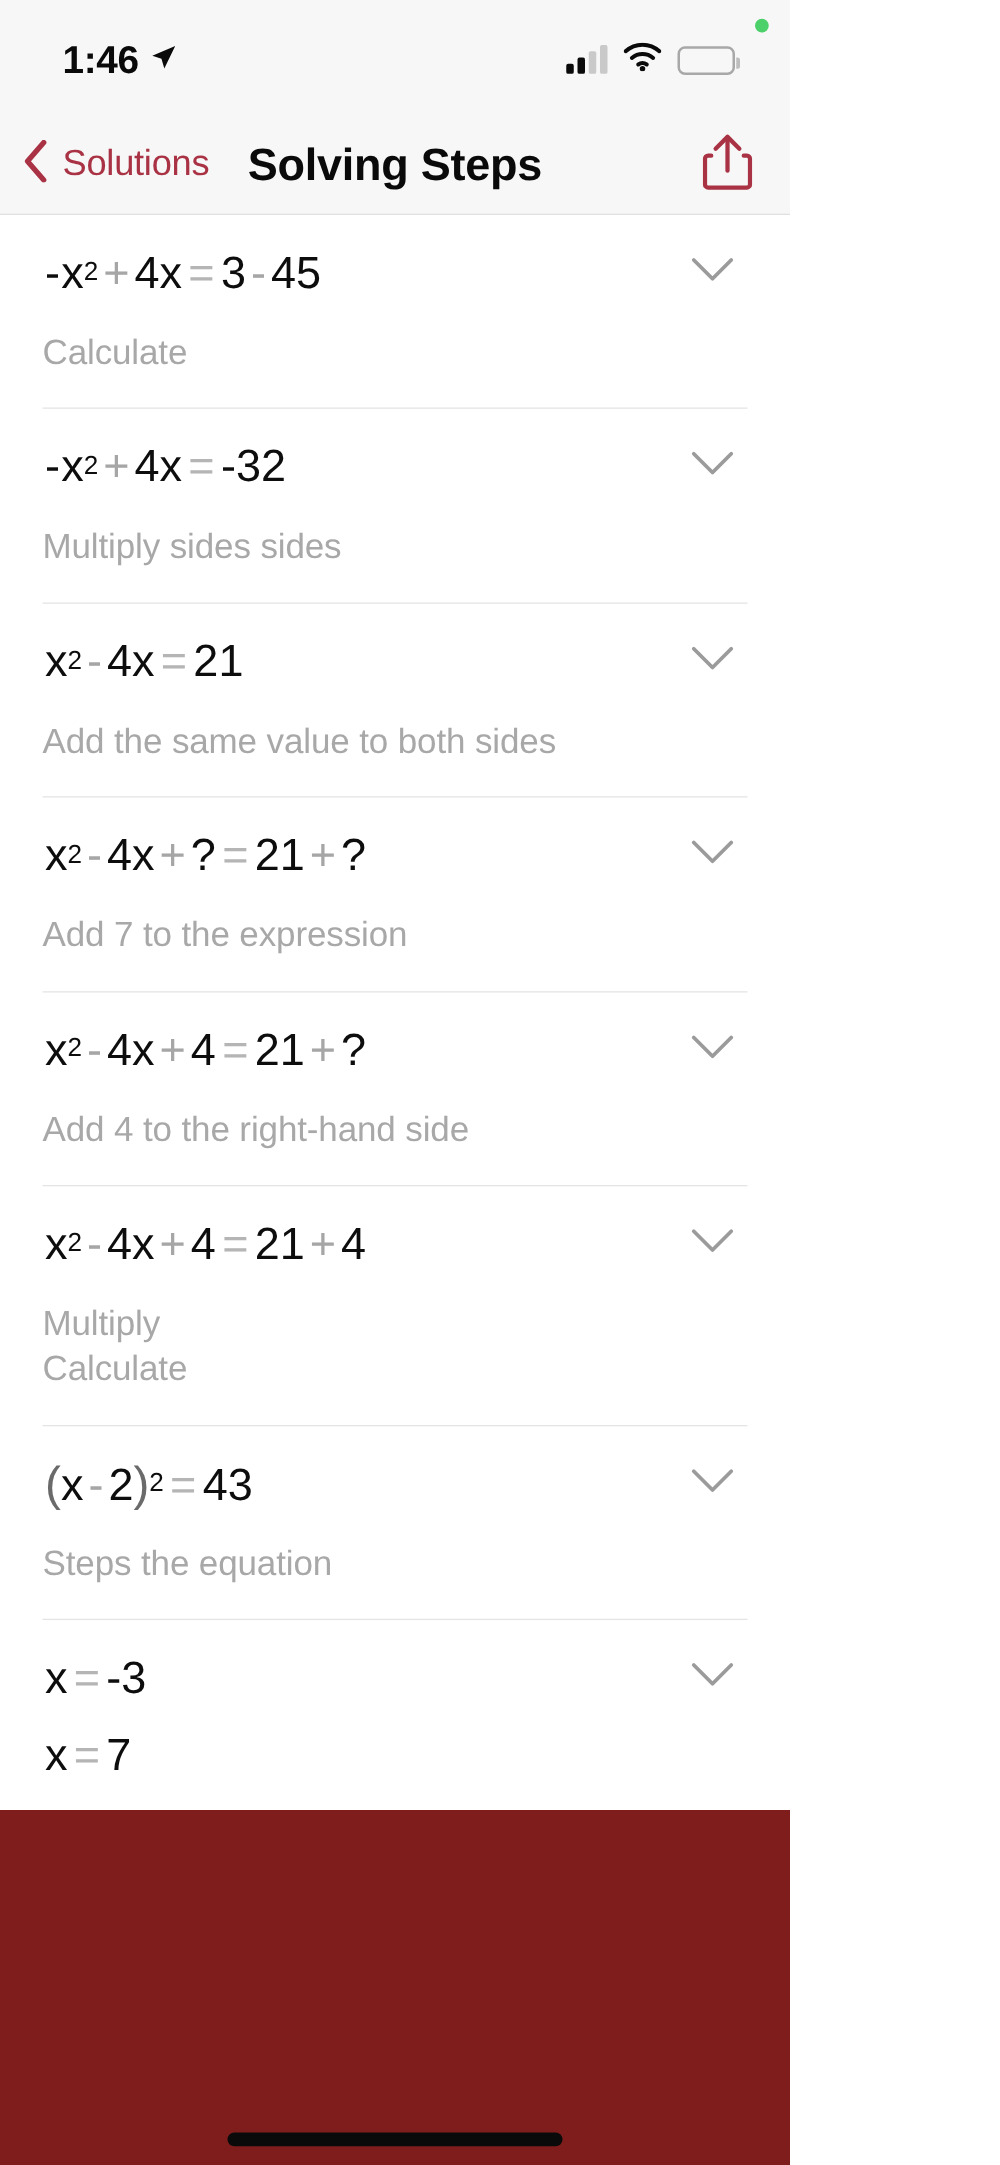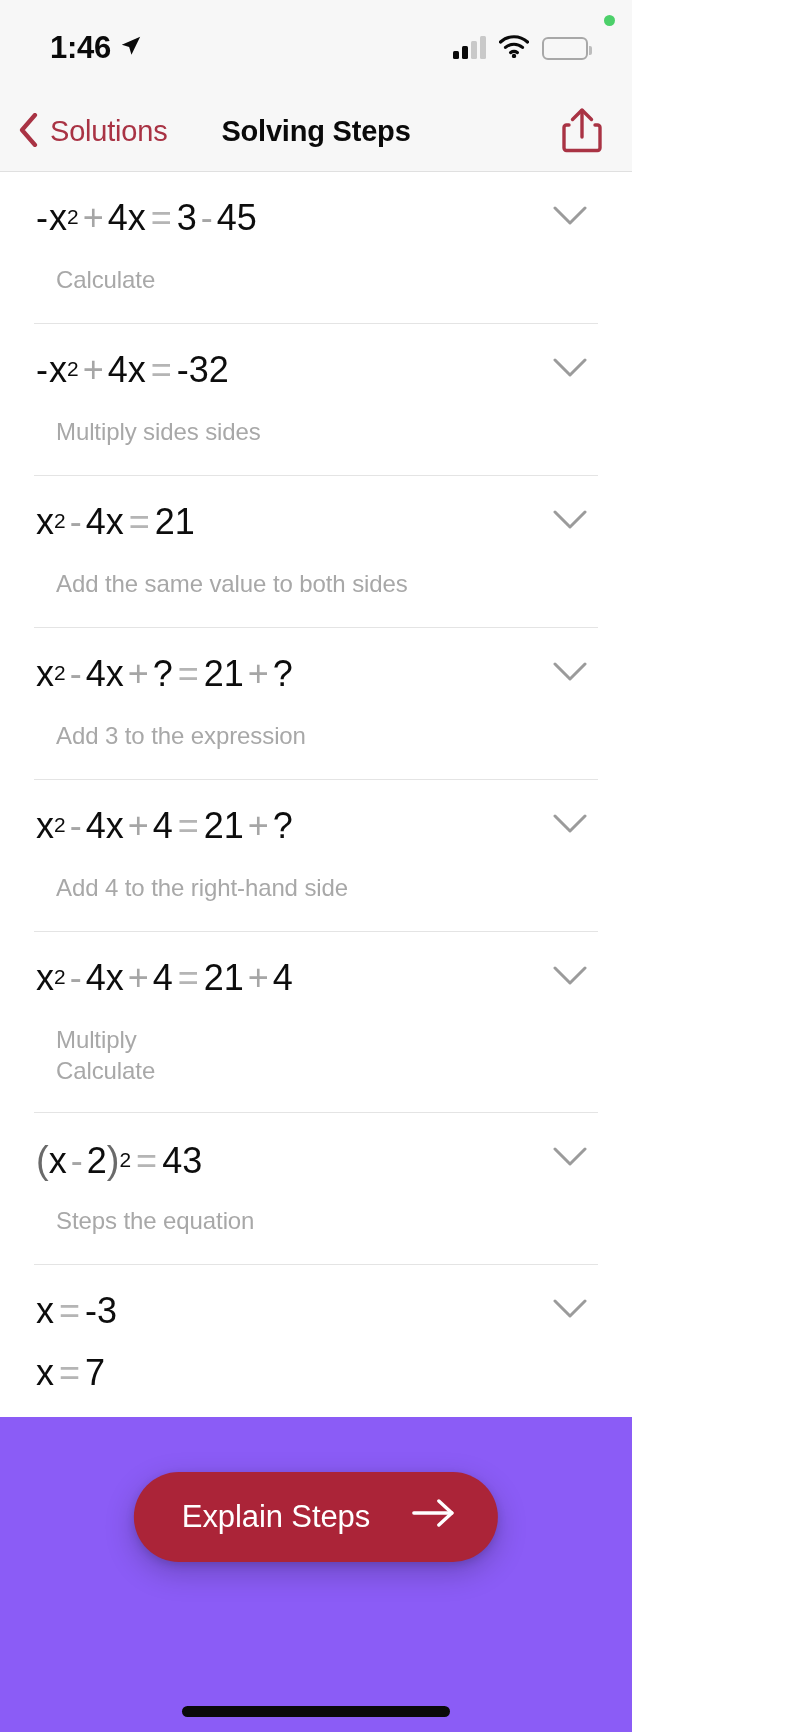--- a/index.html
+++ b/index.html
@@ -9,21 +9,21 @@
     height: 1732px;
     background: #ffffff;
     font-family: "Liberation Sans", sans-serif;
     -webkit-font-smoothing: antialiased;
   }
 
   #phone {
     position: relative;
     width: 632px;
     height: 1732px;
-    background: #8b5cf6;
+    background: #7f1d1d;
     overflow: hidden;
   }
 
   
   .statusbar {
     position: relative;
     height: 92px;
     background: #f7f7f7;
     display: flex;
     align-items: center;
@@ -108,21 +108,21 @@
   }
   .nav-back-label {
     font-size: 29px;
     color: #a93344;
     letter-spacing: -0.2px;
   }
   .nav-title {
     position: absolute;
     left: 0; right: 0;
     text-align: center;
-    font-size: 29px;
+    font-size: 36px;
     font-weight: 700;
     color: #0a0a0a;
     letter-spacing: -0.2px;
     pointer-events: none;
   }
   .nav-share {
     position: absolute;
     right: 30px;
     top: 50%;
     transform: translateY(-50%);
@@ -189,26 +189,25 @@
     position: relative;
     top: -0.30em;
   }
   .eq .paren {
     font-size: 1.06em;
     color: #6a6a6a;
     font-weight: 300;
   }
 
   .desc {
-    font-size: 24px;
+    font-size: 28px;
     color: #a8a8a8;
     line-height: 1.30;
     padding-top: 18px;
     letter-spacing: -0.1px;
-    margin-left: 22px;
   }
   .desc div { white-space: nowrap; }
 
   
   .explain-btn {
     position: absolute;
     left: 50%;
     transform: translateX(-50%);
     top: 1472px;
     display: flex;
@@ -384,21 +383,21 @@
             <span class="op">-</span>
             <span>4x</span>
             <span class="op">+</span>
             <span>?</span>
             <span class="eqls">=</span>
             <span>21</span>
             <span class="op">+</span>
             <span>?</span>
         </div>
         <div class="desc">
-          <div>Add 3 to the expression</div>
+          <div>Add 7 to the expression</div>
         </div>
       </div>
     </div>
 
     <div class="step">
       <div class="step-inner">
         <div class="chevron-btn">
           <svg width="34" height="20" viewBox="0 0 34 20">
             <path d="M2 2 L17 17 L32 2" stroke="#9b9b9b" stroke-width="3" fill="none" stroke-linecap="round" stroke-linejoin="round"></path>
           </svg>
@@ -485,25 +484,16 @@
         <div class="eq" style="padding-top:16px;">
           <span>x</span>
             <span class="eqls">=</span>
             <span>7</span>
         </div>
       </div>
     </div>
 
   </div>
 
-  <button class="explain-btn">
-    <span>Explain Steps</span>
-    <span>
-      <svg width="44" height="30" viewBox="0 0 44 30">
-        <path d="M2 15 H40" stroke="#ffffff" stroke-width="3.4" stroke-linecap="round"></path>
-        <path d="M27 3 L40 15 L27 27" stroke="#ffffff" stroke-width="3.4" fill="none" stroke-linecap="round" stroke-linejoin="round"></path>
-      </svg>
-    </span>
-  </button>
 
   <div class="home-indicator"></div>
 
 </div>
 
 </body></html>

